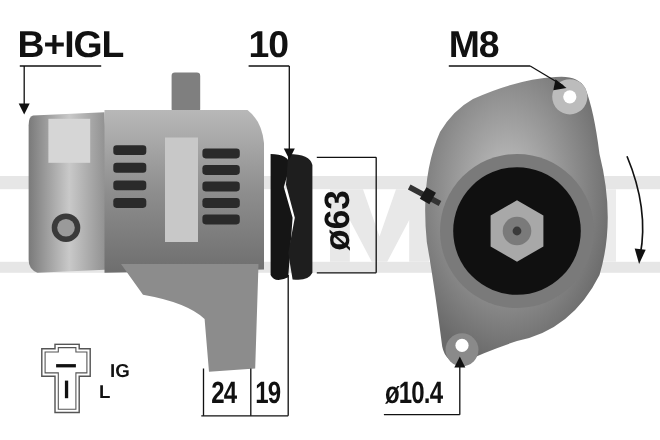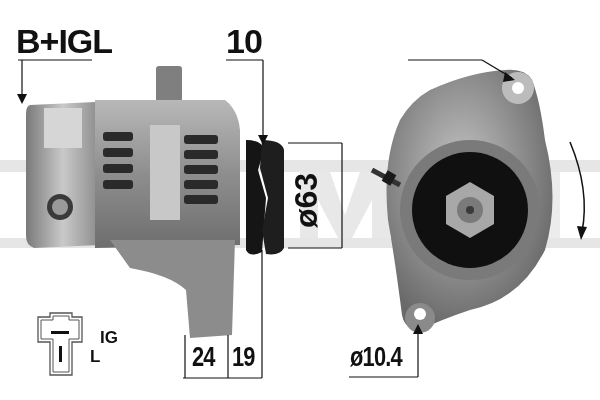--- a/index.html
+++ b/index.html
@@ -129,19 +129,20 @@
 
   <svg style="position:absolute;left:36px;top:312px" width="50" height="66">
     <path d="M2 5 L14 5 L14 1 L36 1 L36 5 L46 5 L46 30 L36 30 L36 63 L14 63 L14 30 L2 30 Z" fill="none" stroke="#555" stroke-width="1.3"></path>
     <path d="M5 8 L17 8 L17 4 L33 4 L33 8 L43 8 L43 27 L33 27 L33 60 L17 60 L17 27 L5 27 Z" fill="none" stroke="#555" stroke-width="1"></path>
     <rect x="15" y="19" width="18" height="3" fill="#111"></rect>
     <rect x="23" y="34" width="3" height="16" fill="#111"></rect>
   </svg>
 
   <div class="label lbl-big" style="left:16px;top:24px">B+IGL</div>
   <div class="label lbl-big" style="left:226px;top:24px">10</div>
+  <div class="label lbl-big" style="left:408px;top:24px">M8</div>
   <div class="label" style="left:290px;top:228px;font-size:32px;transform:rotate(-90deg);transform-origin:left top;">ø63</div>
   <div class="label lbl-dim" style="left:192px;top:343px">24</div>
   <div class="label lbl-dim" style="left:232px;top:343px">19</div>
   <div class="label lbl-dim" style="left:350px;top:343px">ø10.4</div>
   <div class="label lbl-small" style="left:100px;top:329px">IG</div>
   <div class="label lbl-small" style="left:90px;top:348px">L</div>
 </div>
 
 </body></html>

